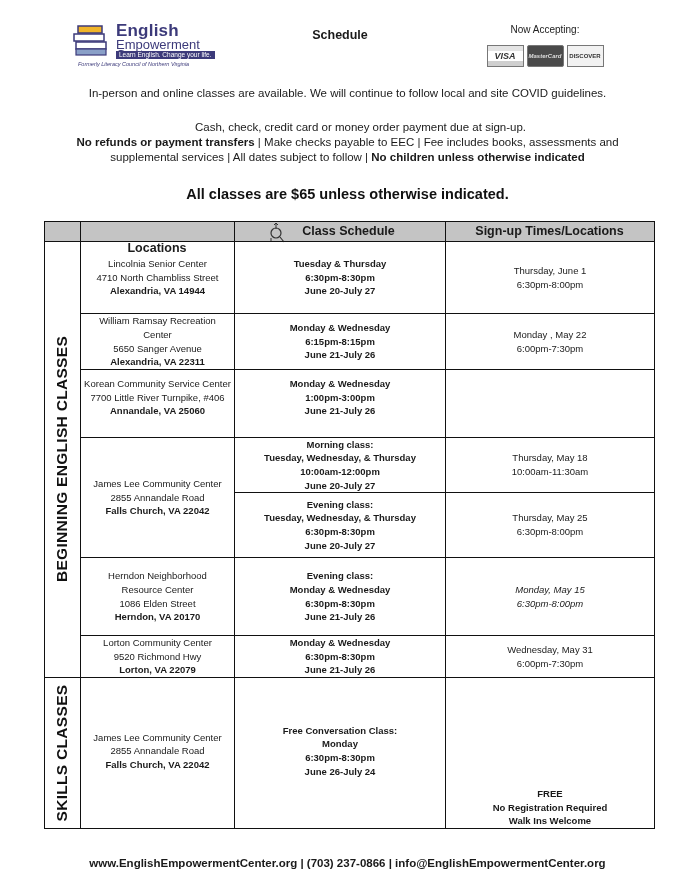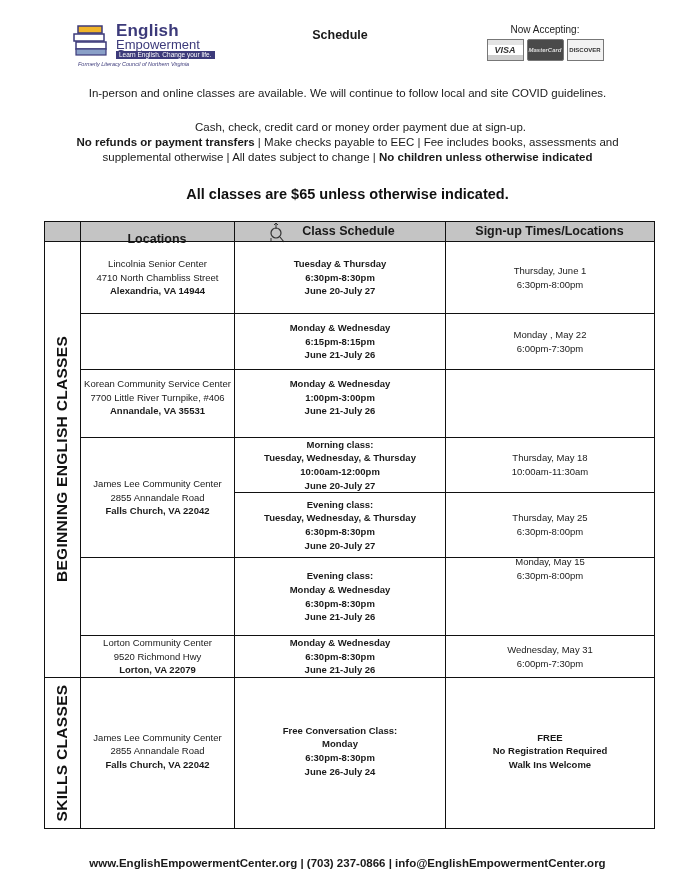--- a/index.html
+++ b/index.html
@@ -14,21 +14,21 @@
   .logo-sub { position: absolute; left: 46px; top: 18px; font-size: 13px; color: #3c3a7a; line-height: 10px; }
   .logo-tag { position: absolute; left: 46px; top: 29px; font-size: 6.5px; color: #fff; background: #3c3a7a; padding: 0 3px; line-height: 8px; }
   .logo-former { position: absolute; left: 8px; top: 39px; font-size: 5.5px; color: #3c3a7a; font-style: italic; white-space: nowrap; }
 
   
   .title { left: 240px; top: 27px; width: 200px; text-align: center; font-weight: bold; font-size: 12.5px; line-height: 17px; color: #1a1a1a; }
 
   
   .accept { left: 480px; top: 24px; width: 130px; }
   .accept-label { text-align: center; font-size: 10px; color: #222; margin-left: 0px; }
-  .cards { display: flex; gap: 3px; justify-content: center; margin-top: 4px; }
+  .cards { display: flex; gap: 3px; justify-content: center; margin-top: 10px; }
   .card { width: 35px; height: 20px; border: 1px solid #777; font-size: 7px; font-weight: bold; font-style: italic; display: flex; align-items: center; justify-content: center; }
   .card.visa { background: linear-gradient(#e4e4e4 0 25%, #fff 25% 75%, #cfcfcf 75%); color: #333; font-size: 9px; }
   .card.mc { background: #4a4a4a; color: #ddd; border-radius: 2px; font-size: 6px; }
   .card.disc { background: #f2f2f2; color: #333; font-style: normal; font-size: 6px; }
 
   .info { left: 0; width: 695px; text-align: center; font-size: 11.5px; color: #1a1a1a; }
   .info b { font-weight: bold; }
   .price { left: 0; width: 695px; text-align: center; font-size: 14.5px; font-weight: bold; top: 186px; color: #111; }
 
   
@@ -69,27 +69,27 @@
   <div class="cards">
     <div class="card visa">VISA</div>
     <div class="card mc">MasterCard</div>
     <div class="card disc">DISCOVER</div>
   </div>
 </div>
 
 <div class="abs info" style="top:87px;">In-person and online classes are available. We will continue to follow local and site COVID guidelines.</div>
 <div class="abs info" style="top:121px;padding-left:13px;">Cash, check, credit card or money order payment due at sign-up.</div>
 <div class="abs info" style="top:136px;"><b>No refunds or payment transfers</b><span> | Make checks payable to EEC | Fee includes books, assessments and</span></div>
-<div class="abs info" style="top:151px;"><span>supplemental otherwise | All dates subject to change | </span><b>No children unless otherwise indicated</b></div>
+<div class="abs info" style="top:151px;"><span>supplemental services | All dates subject to follow | </span><b>No children unless otherwise indicated</b></div>
 <div class="abs price">All classes are $65 unless otherwise indicated.</div>
 
 <div class="grid">
 
   <div class="abs hdr" style="left:44px;top:221px;width:610px;height:20px;"></div>
-  <div class="th" style="left:80px;top:221px;width:154px;height:36px;">Locations</div>
+  <div class="th" style="left:80px;top:230px;width:154px;height:36px;">Locations</div>
   <div class="th" style="left:234px;top:221px;width:211px;height:20px;">
       <span style="margin-left:18px;">Class Schedule</span>
     </div>
   <div class="th" style="left:445px;top:221px;width:209px;height:20px;">Sign-up Times/Locations</div>
 
   <svg class="cursor-icon" viewBox="0 0 18 22">
     <circle cx="8" cy="11" r="5" fill="none" stroke="#333" stroke-width="1.2"></circle>
     <line x1="8" y1="1" x2="8" y2="7" stroke="#333" stroke-width="1"></line>
     <polyline points="6,3 8,1 10,3" fill="none" stroke="#333" stroke-width="1"></polyline>
     <line x1="12" y1="15" x2="16" y2="20" stroke="#333" stroke-width="1.2"></line>
@@ -134,39 +134,47 @@
     <div>June 20-July 27</div>
   </div>
     </div>
   <div class="cell" style="left:446px;top:242px;width:208px;height:71px;">
       <div>
     <div>Thursday, June 1</div>
     <div>6:30pm-8:00pm</div>
   </div>
     </div>
 
+  <div class="cell" style="left:81px;top:314px;width:153px;height:55px;">
+      <div>
+    <div>William Ramsay Recreation</div>
+    <div>Center</div>
+    <div>5650 Sanger Avenue</div>
+    <div style="font-weight:bold">Alexandria, VA 22311</div>
+  </div>
+    </div>
   <div class="cell b" style="left:235px;top:314px;width:210px;height:55px;">
       <div>
     <div>Monday &amp; Wednesday</div>
     <div>6:15pm-8:15pm</div>
     <div>June 21-July 26</div>
   </div>
     </div>
   <div class="cell" style="left:446px;top:314px;width:208px;height:55px;">
       <div>
     <div>Monday , May 22</div>
     <div>6:00pm-7:30pm</div>
   </div>
     </div>
 
   <div class="cell" style="left:81px;top:370px;width:153px;height:67px;">
       <div style="margin-top:-12px;">
     <div>Korean Community Service Center</div>
     <div>7700 Little River Turnpike, #406</div>
-    <div style="font-weight:bold">Annandale, VA 35531</div>
+    <div style="font-weight:bold">Annandale, VA 25060</div>
   </div>
     </div>
   <div class="cell b" style="left:235px;top:370px;width:210px;height:67px;">
       <div style="margin-top:-12px;">
     <div>Monday &amp; Wednesday</div>
     <div>1:00pm-3:00pm</div>
     <div>June 21-July 26</div>
   </div>
     </div>
 
@@ -199,29 +207,37 @@
     <div>June 20-July 27</div>
   </div>
     </div>
   <div class="cell" style="left:446px;top:493px;width:208px;height:64px;">
       <div>
     <div>Thursday, May 25</div>
     <div>6:30pm-8:00pm</div>
   </div>
     </div>
 
+  <div class="cell" style="left:81px;top:558px;width:153px;height:77px;">
+      <div>
+    <div>Herndon Neighborhood</div>
+    <div>Resource Center</div>
+    <div>1086 Elden Street</div>
+    <div style="font-weight:bold">Herndon, VA 20170</div>
+  </div>
+    </div>
   <div class="cell b" style="left:235px;top:558px;width:210px;height:77px;">
       <div>
     <div>Evening class:</div>
     <div>Monday &amp; Wednesday</div>
     <div>6:30pm-8:30pm</div>
     <div>June 21-July 26</div>
   </div>
     </div>
-  <div class="cell" style="left:446px;top:530px;width:208px;height:77px;">
+  <div class="cell" style="left:446px;top:558px;width:208px;height:77px;font-style:italic;">
       <div>
     <div>Monday, May 15</div>
     <div>6:30pm-8:00pm</div>
   </div>
     </div>
 
   <div class="cell" style="left:81px;top:636px;width:153px;height:41px;">
       <div>
     <div>Lorton Community Center</div>
     <div>9520 Richmond Hwy</div>
@@ -250,21 +266,21 @@
   </div>
     </div>
   <div class="cell b" style="left:235px;top:678px;width:210px;height:150px;">
       <div style="margin-top:-4px;">
     <div>Free Conversation Class:</div>
     <div>Monday</div>
     <div>6:30pm-8:30pm</div>
     <div>June 26-July 24</div>
   </div>
     </div>
-  <div class="cell b" style="left:446px;top:678px;width:208px;height:150px;">
+  <div class="cell b" style="left:446px;top:678px;width:208px;height:150px;align-items:flex-end;">
       <div style="margin-top:-4px;">
     <div>FREE</div>
     <div>No Registration Required</div>
     <div>Walk Ins Welcome</div>
   </div>
     </div>
 </div>
 
 <div class="abs footer">www.EnglishEmpowermentCenter.org | (703) 237-0866 | info@EnglishEmpowermentCenter.org</div>
 

